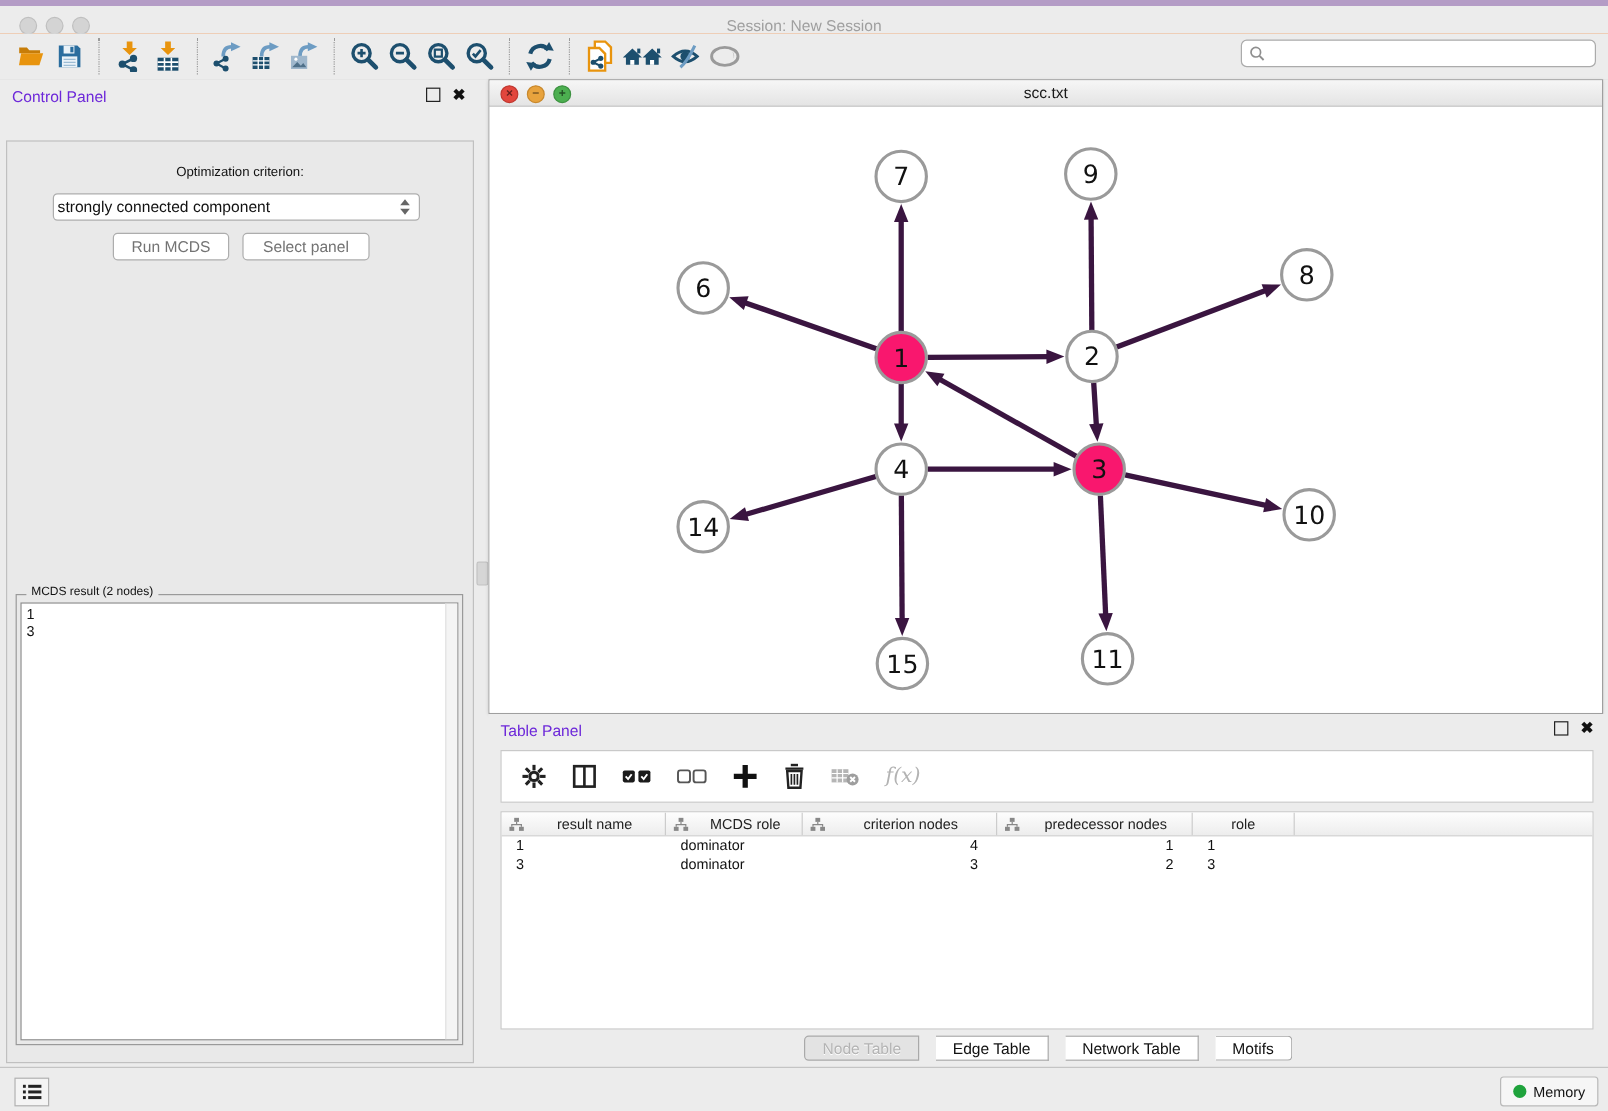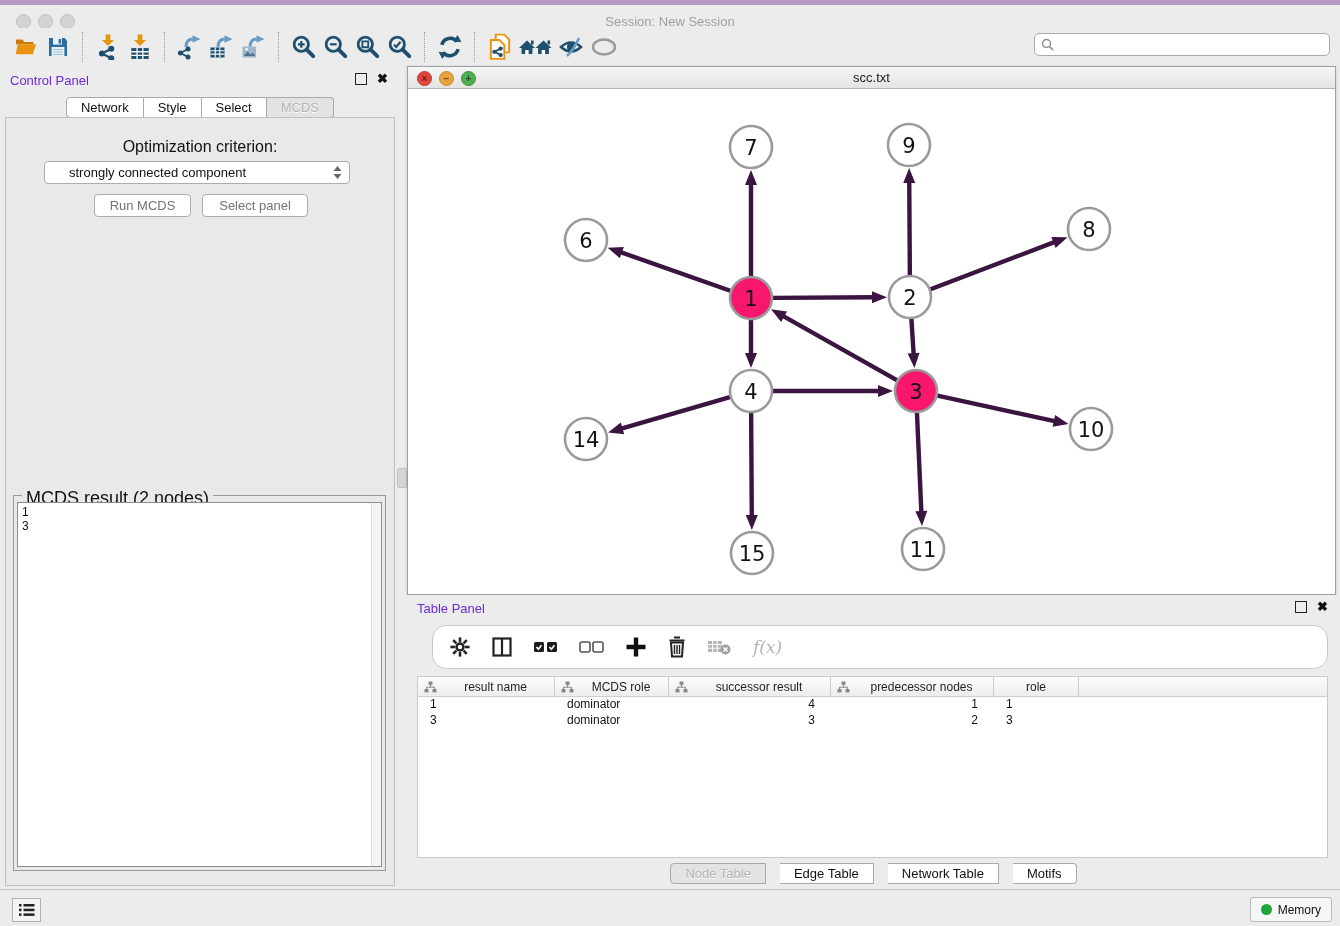--- a/index.html
+++ b/index.html
@@ -34,30 +34,30 @@
   .float-ico{width:10px;height:10px;border:1.6px solid #222;display:inline-block;}
   .close-ico{font-size:13px;font-weight:bold;color:#111;line-height:12px;}
   .tab-row{display:flex;justify-content:center;}
   #cp-tabs{left:0;right:0;top:31px;}
   .tab{height:19px;line-height:19px;padding:0 14px;font-size:13px;background:#fff;
        border:1px solid #a9a9a9;border-left:none;color:#111;cursor:default;}
   .tab:first-child{border-left:1px solid #a9a9a9;border-radius:4px 0 0 4px;}
   .tab:last-child{border-radius:0 4px 4px 0;}
   .tab.active{background:#e3e3e3;color:#b3b3b3;text-shadow:0 1px 0 #fff;}
   #cp-content{left:5px;right:5px;top:51px;bottom:4px;background:#e9e9e9;border:1px solid #c0c0c0;}
-  #opt-label{top:20px;left:0;right:0;text-align:center;font-size:16px;color:#111;}
+  #opt-label{top:20px;left:0;right:0;text-align:center;font-size:11px;color:#111;}
   #opt-select{left:38px;right:44px;top:43px;height:21px;background:#fff;border:1px solid #adadad;
-              border-radius:4px;display:flex;align-items:center;font-size:13px;padding-left:24px;color:#111;}
+              border-radius:4px;display:flex;align-items:center;font-size:13px;padding-left:3px;color:#111;}
   #opt-stepper{position:absolute;right:6px;top:3px;}
   .btn{background:#fff;border:1px solid #adadad;border-radius:4px;font-size:13px;color:#737373;
        height:21px;display:flex;align-items:center;justify-content:center;}
   #run-btn{left:88px;top:76px;width:95px;}
   #closep-btn{left:196px;top:76px;width:104px;}
   #result-group{left:7px;right:8px;top:377px;bottom:14px;border:1px solid #9a9a9a;}
-  #result-legend{position:absolute;top:-8px;left:8px;background:#e9e9e9;padding:0 4px;font-size:18px;color:#111;}
+  #result-legend{position:absolute;top:-8px;left:8px;background:#e9e9e9;padding:0 4px;font-size:10px;color:#111;}
   #result-text{position:absolute;left:3px;right:3px;top:6px;bottom:3px;background:#fff;border:1px solid #8c8c8c;
                font-size:12px;color:#111;white-space:pre;padding:2px 4px;overflow:hidden;}
   #result-scroll{position:absolute;right:4px;top:7px;bottom:4px;width:9px;background:#f4f4f4;border-left:1px solid #e0e0e0;}
 
   
   #v-grip{left:397px;top:402px;width:8px;height:18px;background:#d6d6d6;border:1px solid #c2c2c2;border-radius:2px;}
   #h-grip{left:451px;top:520px;width:14px;height:7px;background:#cfcfcf;border-radius:1px;}
 
   
   #network-window{left:407px;top:0;width:927px;height:527px;border:1px solid #9f9f9f;background:#fff;
@@ -67,21 +67,21 @@
   .mac-dot{width:13px;height:13px;border-radius:50%;display:inline-flex;align-items:center;justify-content:center;
            font-size:10px;font-weight:bold;color:rgba(0,0,0,.55);margin-right:7px;line-height:1;}
   #nw-dots{position:absolute;left:9px;top:4px;display:flex;}
   #nw-title{position:absolute;left:0;right:0;top:3px;text-align:center;font-size:13px;color:#1a1a1a;}
   #graph-area{position:absolute;left:0;right:0;top:22px;bottom:0;background:#fff;}
 
   
   #table-panel{left:407px;top:529px;width:933px;bottom:0;background:#ececec;}
   #tp-header{left:10px;top:6px;}
   #tp-toolbar{left:10px;right:12px;top:30px;height:42px;background:#fff;border:1px solid #c9c9c9;
-              border-radius:14px;display:flex;align-items:center;gap:20px;padding-left:16px;margin-left:15px;}
+              border-radius:0;display:flex;align-items:center;gap:20px;padding-left:16px;}
   .tp-ico{display:flex;align-items:center;justify-content:center;}
   #fx-label{font-family:"DejaVu Serif",serif;font-style:italic;font-size:17px;color:#b3b3b3;}
   #data-table{left:10px;right:12px;top:81px;height:180px;background:#fff;border:1px solid #c9c9c9;overflow:hidden;}
   #thead-row{display:flex;height:19px;background:linear-gradient(#fdfdfd,#ededed);border-bottom:1px solid #cfcfcf;}
   .th{display:flex;align-items:center;border-right:1px solid #cccccc;font-size:12px;color:#222;
       box-sizing:border-box;position:relative;}
   .th .th-label{flex:1;text-align:center;}
   .tr{display:flex;height:16px;font-size:12px;color:#111;}
   .td{box-sizing:border-box;padding:0 12px;overflow:hidden;white-space:nowrap;}
   .td.r{text-align:right;padding-right:16px;}
@@ -249,26 +249,20 @@
 </div>
 
 <div id="main" class="abs">
 
   <div id="control-panel" class="abs">
     <div id="cp-header" class="abs panel-title">Control Panel</div>
     <div class="panel-icons">
       <span class="float-ico"></span>
       <span class="close-ico">✖</span>
     </div>
-    <div id="cp-tabs" class="abs tab-row">
-        <div class="tab">Network</div>
-        <div class="tab">Style</div>
-        <div class="tab">Select</div>
-        <div class="tab active">MCDS</div>
-      </div>
     <div id="cp-content" class="abs">
       <div id="opt-label" class="abs">Optimization criterion:</div>
       <div id="opt-select" class="abs">
         <span>strongly connected component</span>
         <span id="opt-stepper">
           <svg width="11" height="15" viewBox="0 0 11 15">
               <path d="M5.5 1 L9.5 6 H1.5z" fill="#666"></path>
               <path d="M5.5 14 L1.5 9 H9.5z" fill="#666"></path>
             </svg>
         </span>
@@ -437,21 +431,21 @@
             </svg>
             <span class="th-label">MCDS role</span>
           </div>
           <div class="th" style="width: 162px;">
             <svg width="13" height="12" viewBox="0 0 13 12" style="margin-left: 6px; flex: 0 0 auto;">
               <rect x="4.5" y="0.5" width="4" height="3.4" fill="#888"></rect>
               <rect x="0.5" y="8" width="4" height="3.4" fill="#888"></rect>
               <rect x="8.5" y="8" width="4" height="3.4" fill="#888"></rect>
               <path d="M6.5 4v2.2M2.5 8V6.2h8V8" stroke="#888" fill="none"></path>
             </svg>
-            <span class="th-label">successor result</span>
+            <span class="th-label">criterion nodes</span>
           </div>
           <div class="th" style="width: 163px;">
             <svg width="13" height="12" viewBox="0 0 13 12" style="margin-left: 6px; flex: 0 0 auto;">
               <rect x="4.5" y="0.5" width="4" height="3.4" fill="#888"></rect>
               <rect x="0.5" y="8" width="4" height="3.4" fill="#888"></rect>
               <rect x="8.5" y="8" width="4" height="3.4" fill="#888"></rect>
               <path d="M6.5 4v2.2M2.5 8V6.2h8V8" stroke="#888" fill="none"></path>
             </svg>
             <span class="th-label">predecessor nodes</span>
           </div>

